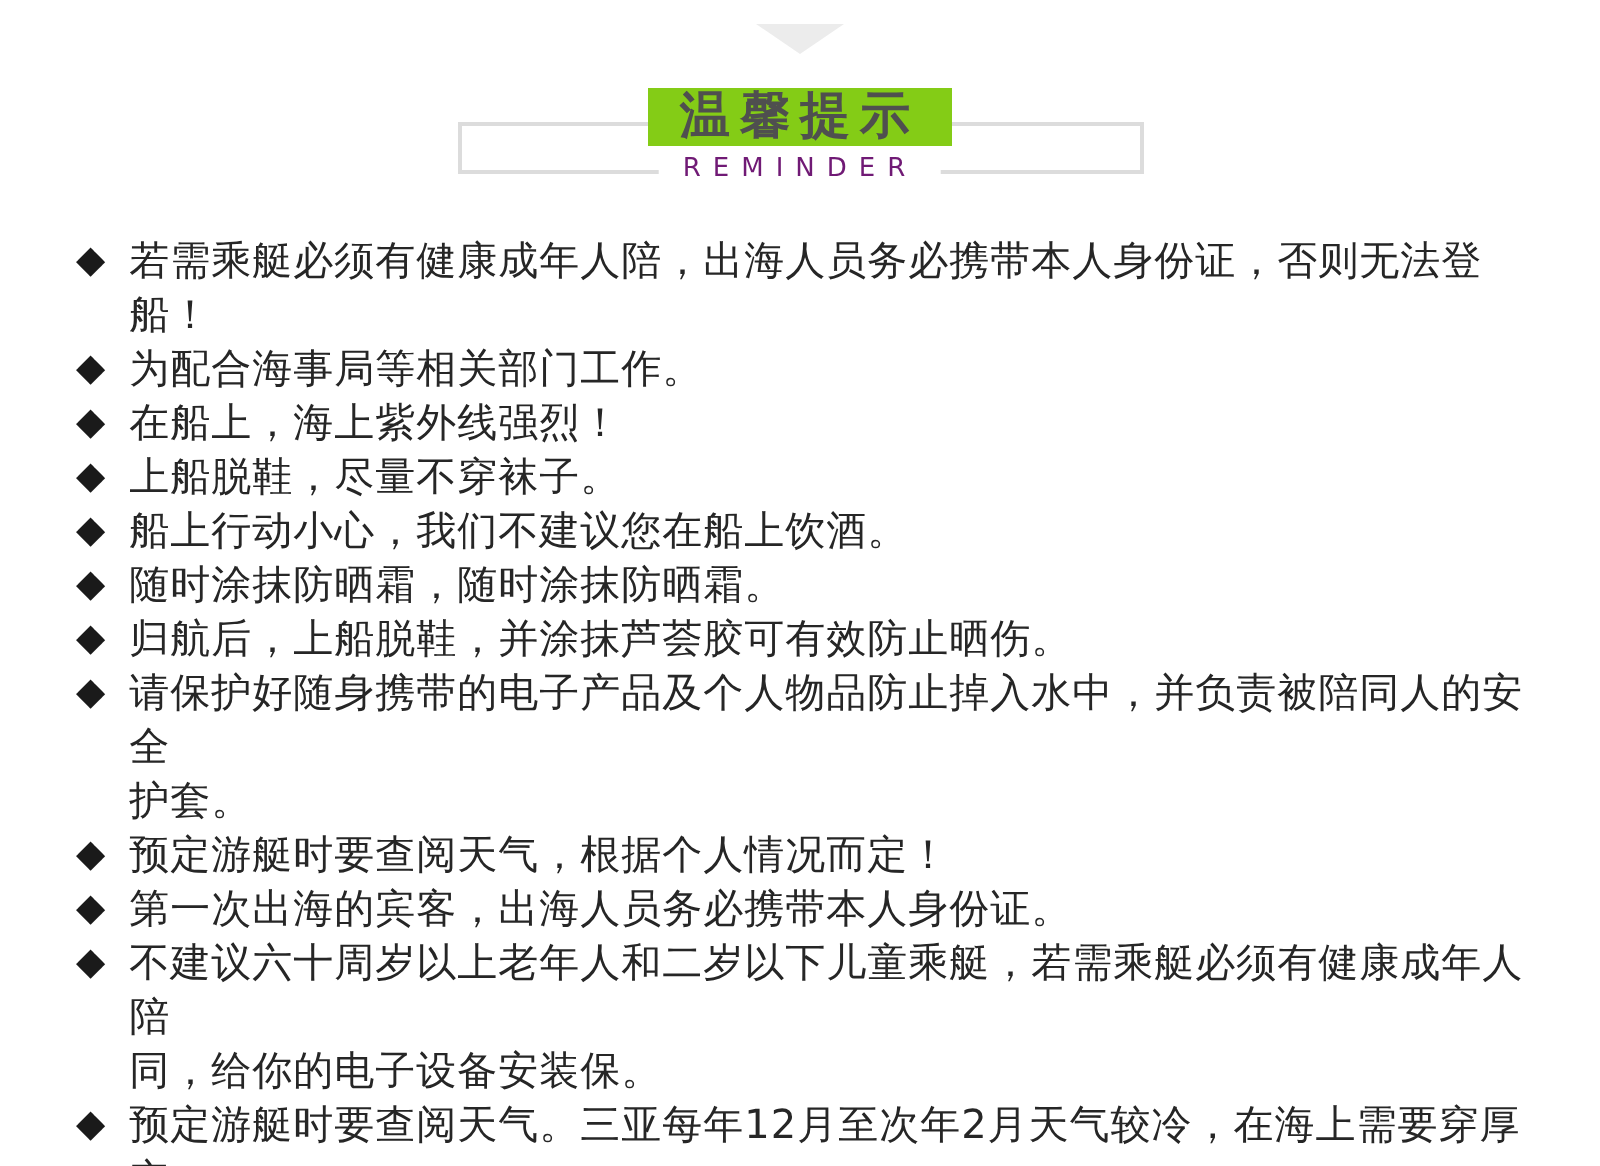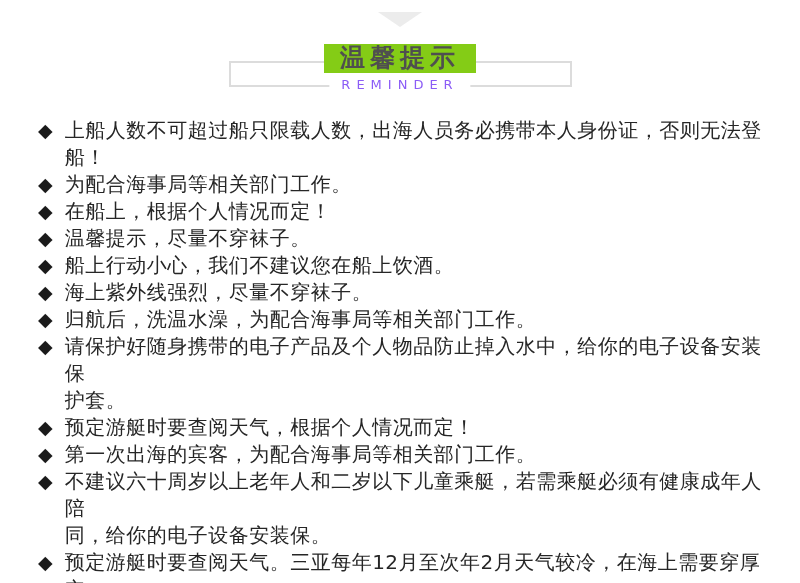--- a/index.html
+++ b/index.html
@@ -80,74 +80,74 @@
 </style>
 </head>
 <body>
 
 <div class="page">
 
   <div class="triangle-down" style="border-top-color: rgb(236, 236, 236);"></div>
 
   <div class="header-box" style="border-color: rgb(220, 220, 220);">
     <div class="header-title" style="color: rgb(79, 79, 79);">温馨提示</div>
-    <div class="header-sub" style="color: #8b5cf6;">REMINDER</div>
+    <div class="header-sub" style="color: #701a75;">REMINDER</div>
   </div>
 
   <ul class="reminder-list" style="color: rgb(38, 38, 38);">
 
       <li class="reminder-item">
         <span class="bullet" style="color: rgb(26, 26, 26);">◆</span>
-        <span class="item-text">上船人数不可超过船只限载人数，出海人员务必携带本人身份证，否则无法登船！</span>
+        <span class="item-text">若需乘艇必须有健康成年人陪，出海人员务必携带本人身份证，否则无法登船！</span>
       </li>
 
       <li class="reminder-item">
         <span class="bullet" style="color: rgb(26, 26, 26);">◆</span>
         <span class="item-text">为配合海事局等相关部门工作。</span>
       </li>
 
       <li class="reminder-item">
         <span class="bullet" style="color: rgb(26, 26, 26);">◆</span>
-        <span class="item-text">在船上，根据个人情况而定！</span>
+        <span class="item-text">在船上，海上紫外线强烈！</span>
       </li>
 
       <li class="reminder-item">
         <span class="bullet" style="color: rgb(26, 26, 26);">◆</span>
-        <span class="item-text">温馨提示，尽量不穿袜子。</span>
+        <span class="item-text">上船脱鞋，尽量不穿袜子。</span>
       </li>
 
       <li class="reminder-item">
         <span class="bullet" style="color: rgb(26, 26, 26);">◆</span>
         <span class="item-text">船上行动小心，我们不建议您在船上饮酒。</span>
       </li>
 
       <li class="reminder-item">
         <span class="bullet" style="color: rgb(26, 26, 26);">◆</span>
-        <span class="item-text">海上紫外线强烈，尽量不穿袜子。</span>
+        <span class="item-text">随时涂抹防晒霜，随时涂抹防晒霜。</span>
       </li>
 
       <li class="reminder-item">
         <span class="bullet" style="color: rgb(26, 26, 26);">◆</span>
-        <span class="item-text">归航后，洗温水澡，为配合海事局等相关部门工作。</span>
+        <span class="item-text">归航后，上船脱鞋，并涂抹芦荟胶可有效防止晒伤。</span>
       </li>
 
       <li class="reminder-item">
         <span class="bullet" style="color: rgb(26, 26, 26);">◆</span>
-        <span class="item-text">请保护好随身携带的电子产品及个人物品防止掉入水中，给你的电子设备安装保
+        <span class="item-text">请保护好随身携带的电子产品及个人物品防止掉入水中，并负责被陪同人的安全
 护套。</span>
       </li>
 
       <li class="reminder-item">
         <span class="bullet" style="color: rgb(26, 26, 26);">◆</span>
         <span class="item-text">预定游艇时要查阅天气，根据个人情况而定！</span>
       </li>
 
       <li class="reminder-item">
         <span class="bullet" style="color: rgb(26, 26, 26);">◆</span>
-        <span class="item-text">第一次出海的宾客，为配合海事局等相关部门工作。</span>
+        <span class="item-text">第一次出海的宾客，出海人员务必携带本人身份证。</span>
       </li>
 
       <li class="reminder-item">
         <span class="bullet" style="color: rgb(26, 26, 26);">◆</span>
         <span class="item-text">不建议六十周岁以上老年人和二岁以下儿童乘艇，若需乘艇必须有健康成年人陪
 同，给你的电子设备安装保。</span>
       </li>
 
       <li class="reminder-item">
         <span class="bullet" style="color: rgb(26, 26, 26);">◆</span>

